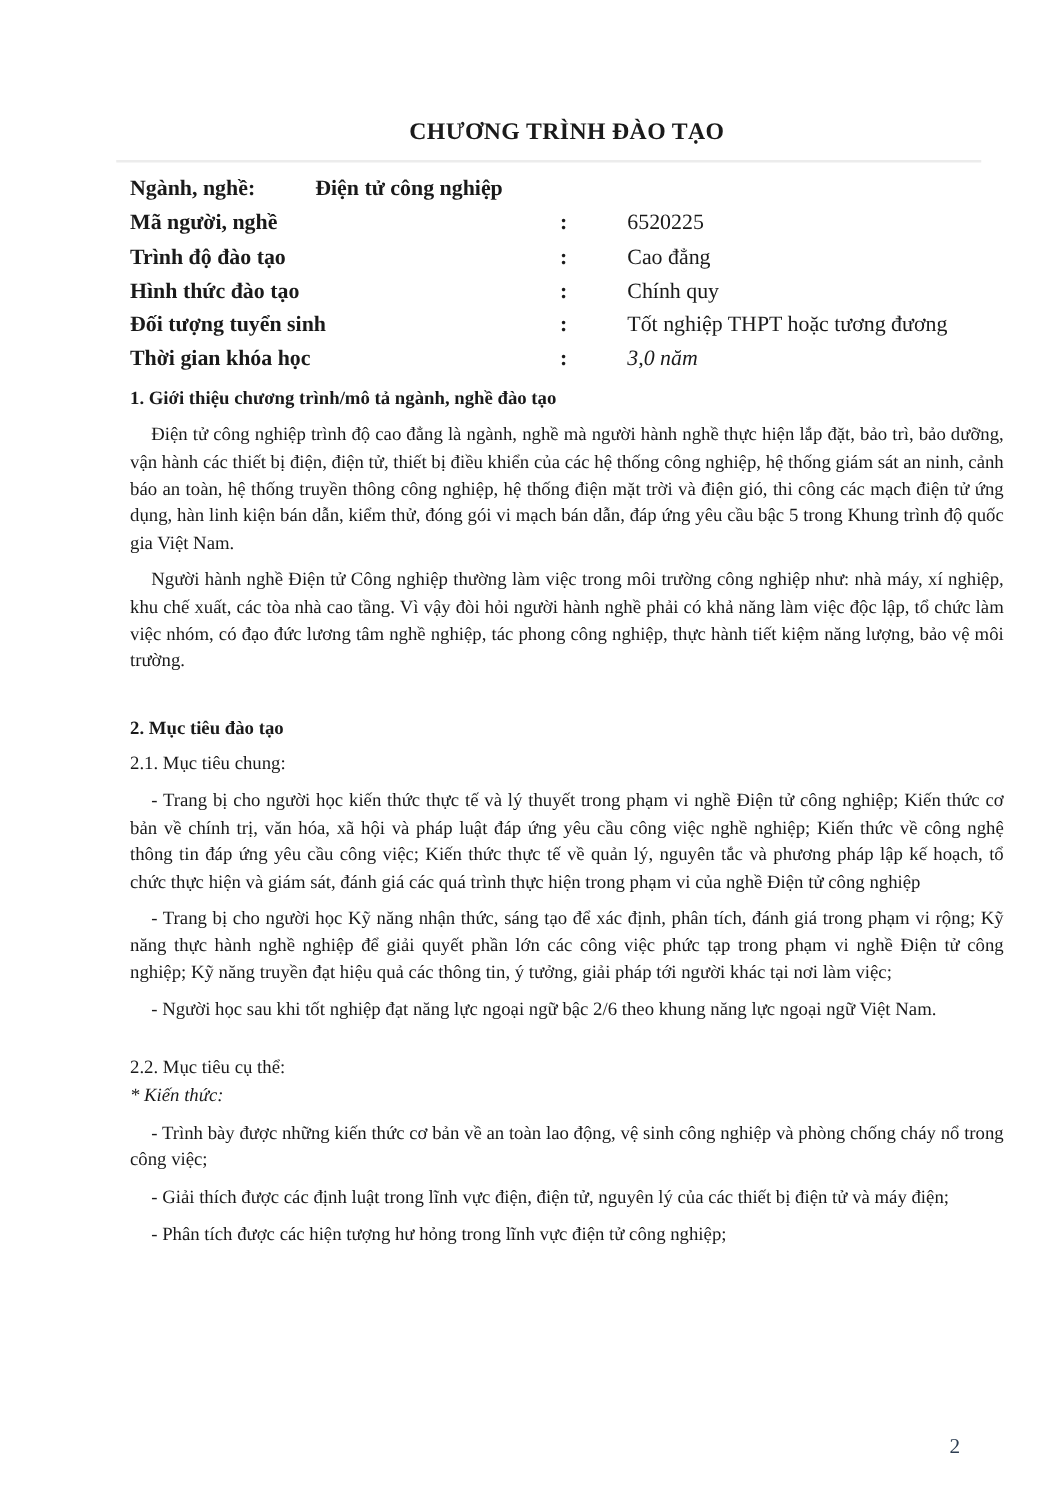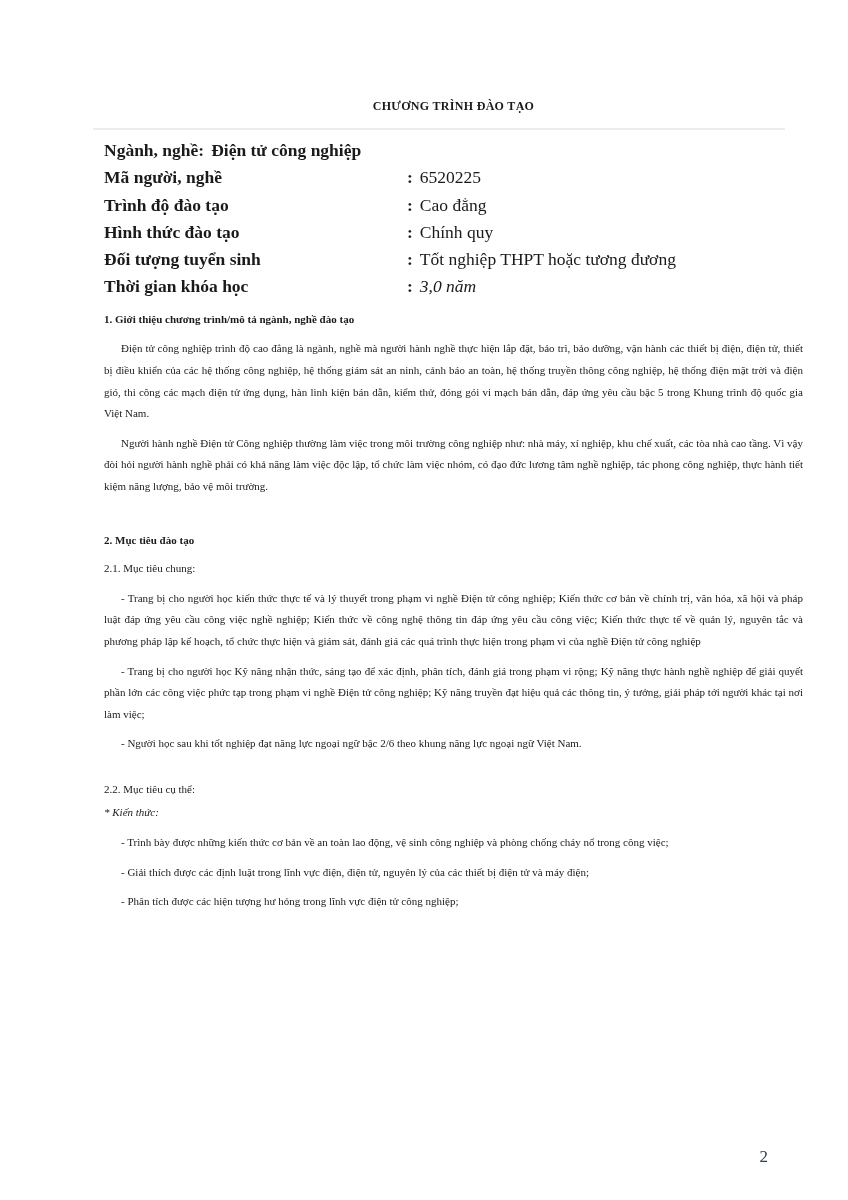--- a/index.html
+++ b/index.html
@@ -14,40 +14,40 @@
   }
   .page-content {
     position: absolute;
     left: 104px;
     top: 95px;
     width: 699px;
   }
   .doc-title {
     text-align: center;
     font-weight: bold;
-    font-size: 12px;
+    font-size: 19px;
     line-height: 22px;
     letter-spacing: 0.3px;
     white-space: nowrap;
   }
   .title-rule {
     height: 0;
     border-top: 2px solid #ececec;
     margin: 11px 18px 7px -11px;
   }
   .info-block { font-size: 17.5px; }
-  .info-row { display: flex; line-height: 27.3px; }
+  .info-row { display: flex; line-height: 27.3px; gap: 41px; }
   .info-label { font-weight: bold; white-space: nowrap; }
   .info-row.cols .info-label { flex: 0 0 303px; }
   .info-colon { font-weight: bold; margin-right: 7px; }
   .v-bold { font-weight: normal; text-align: right; }
   .v-italic { font-style: italic; }
   .single-line .info-label { margin-right: 7px; }
 
-  .body-text { font-size: 11px; }
+  .body-text { font-size: 15px; }
   .para {
     margin: 8px 0 0 0;
     line-height: 21.6px;
     text-align: justify;
     text-indent: 17px;
   }
   .heading {
     margin: 8px 0 0 0;
     line-height: 21.6px;
     font-weight: bold;

